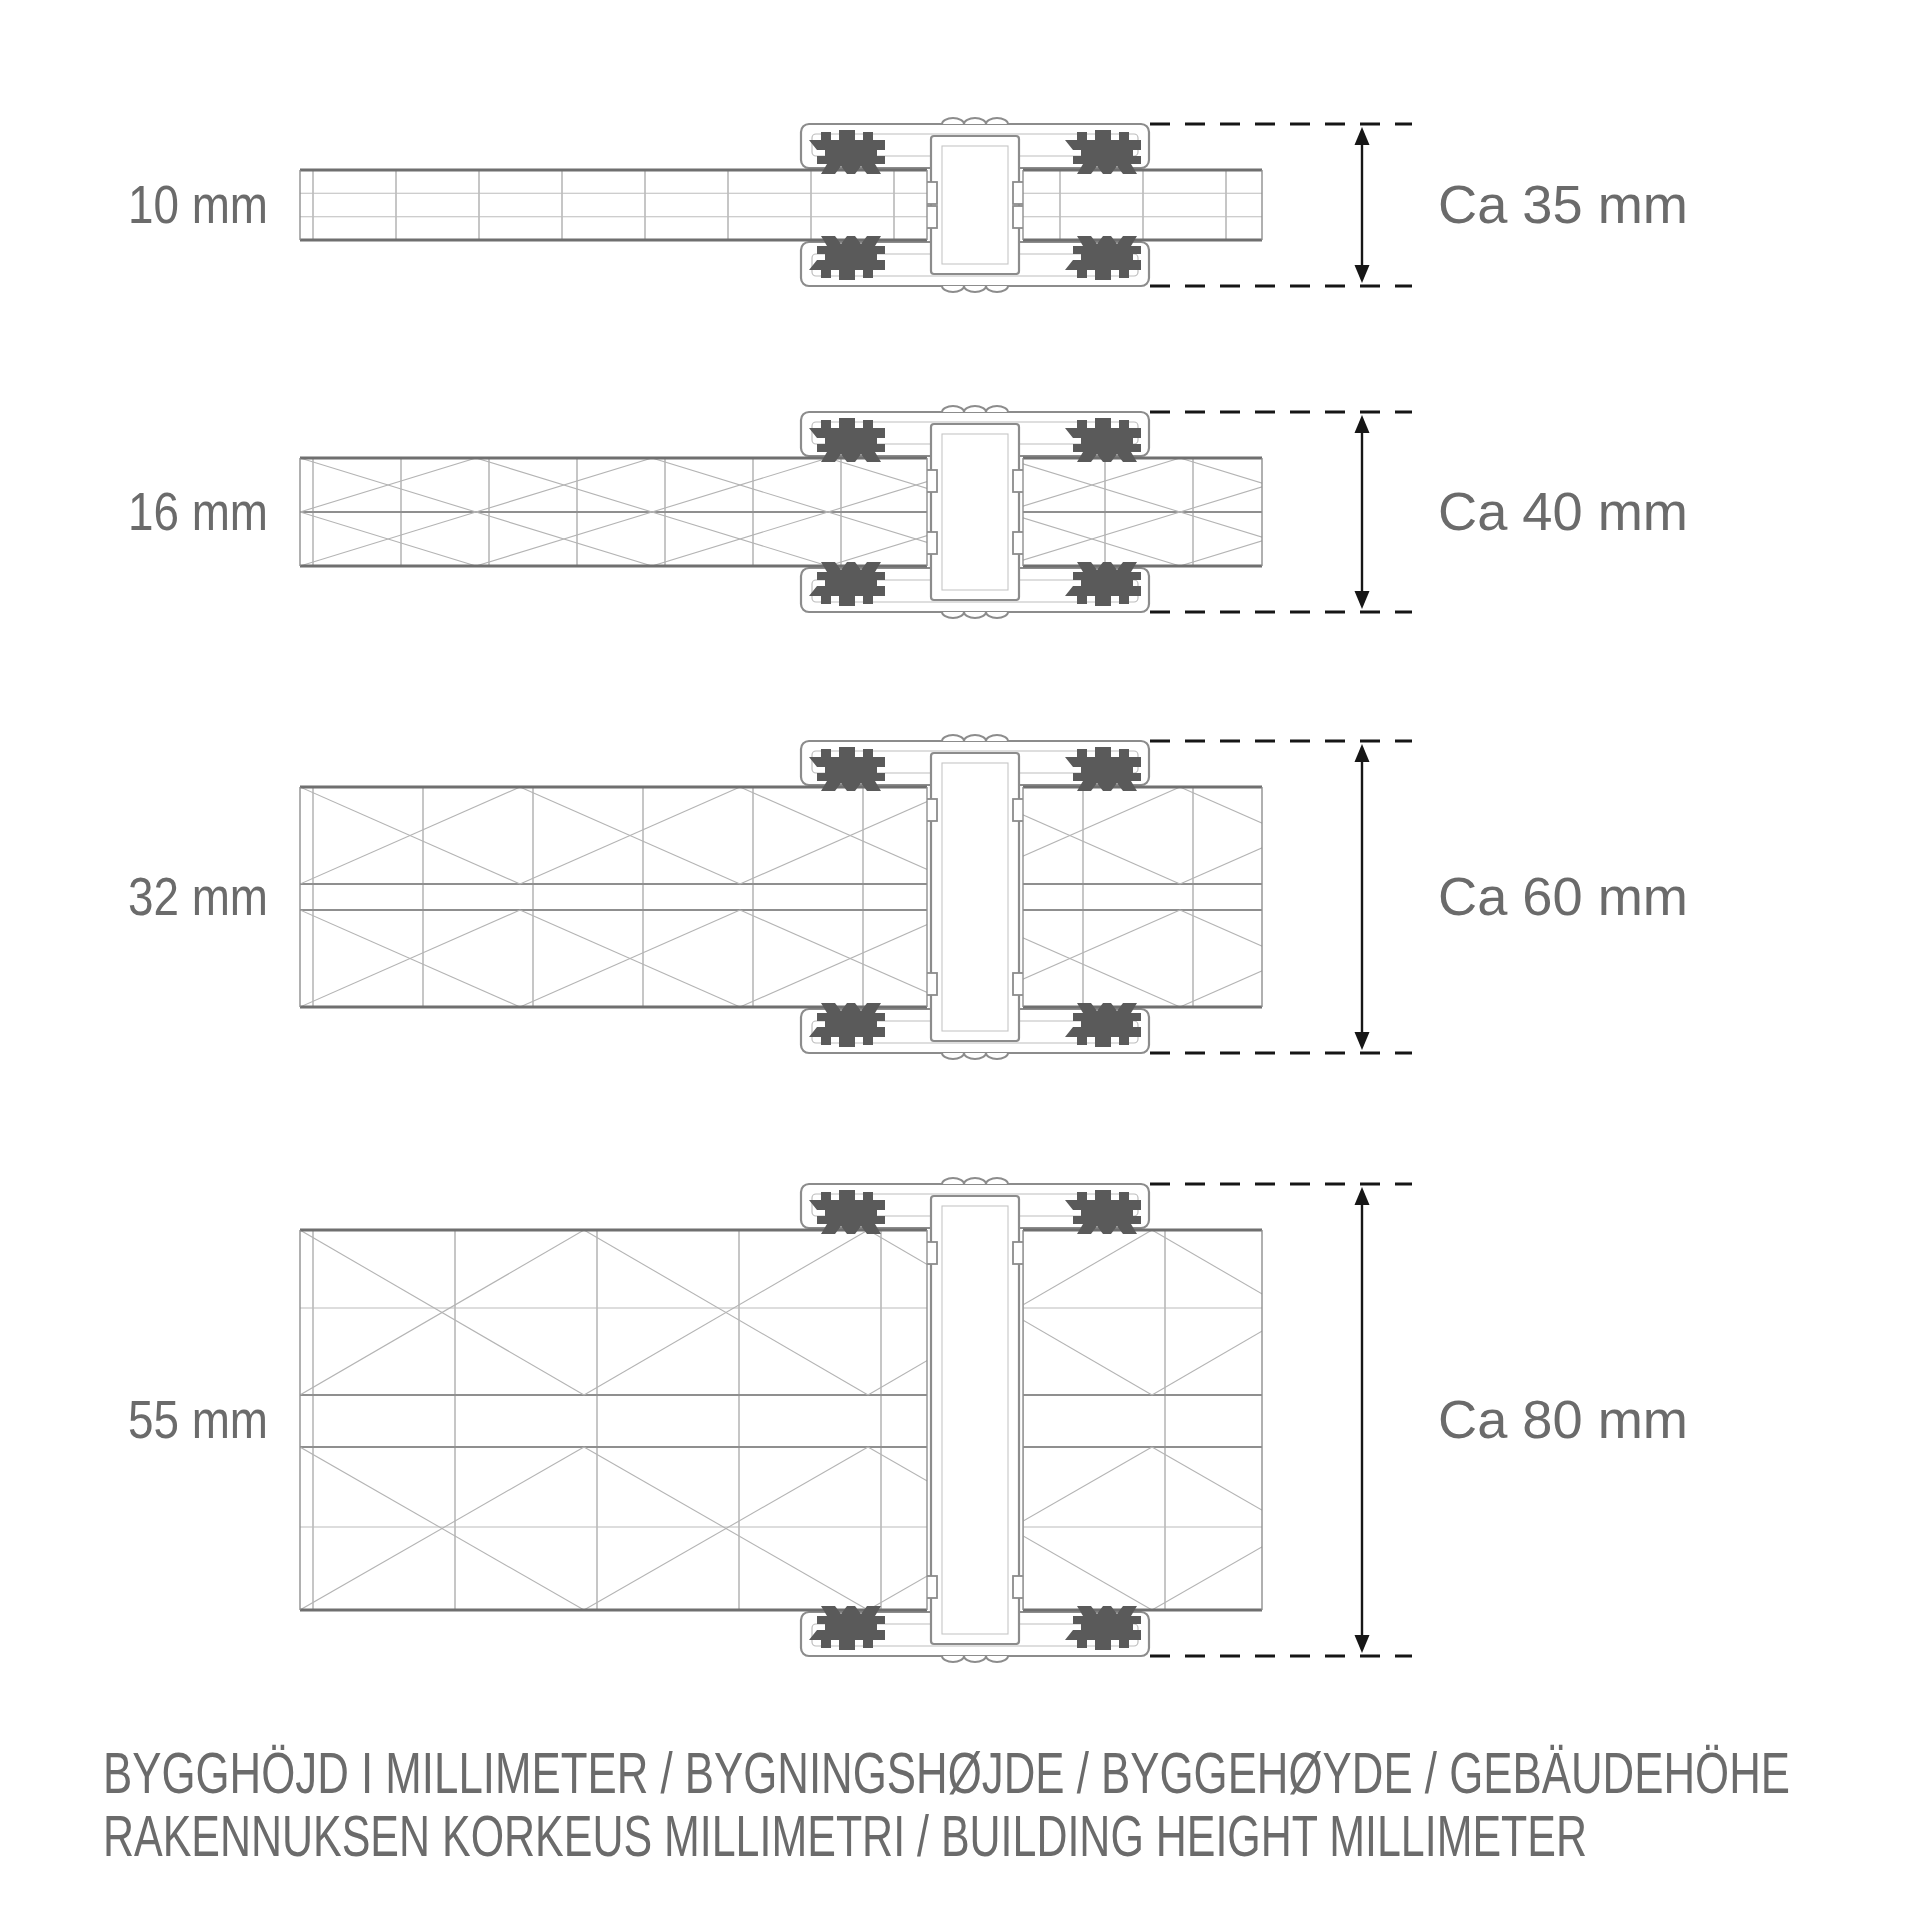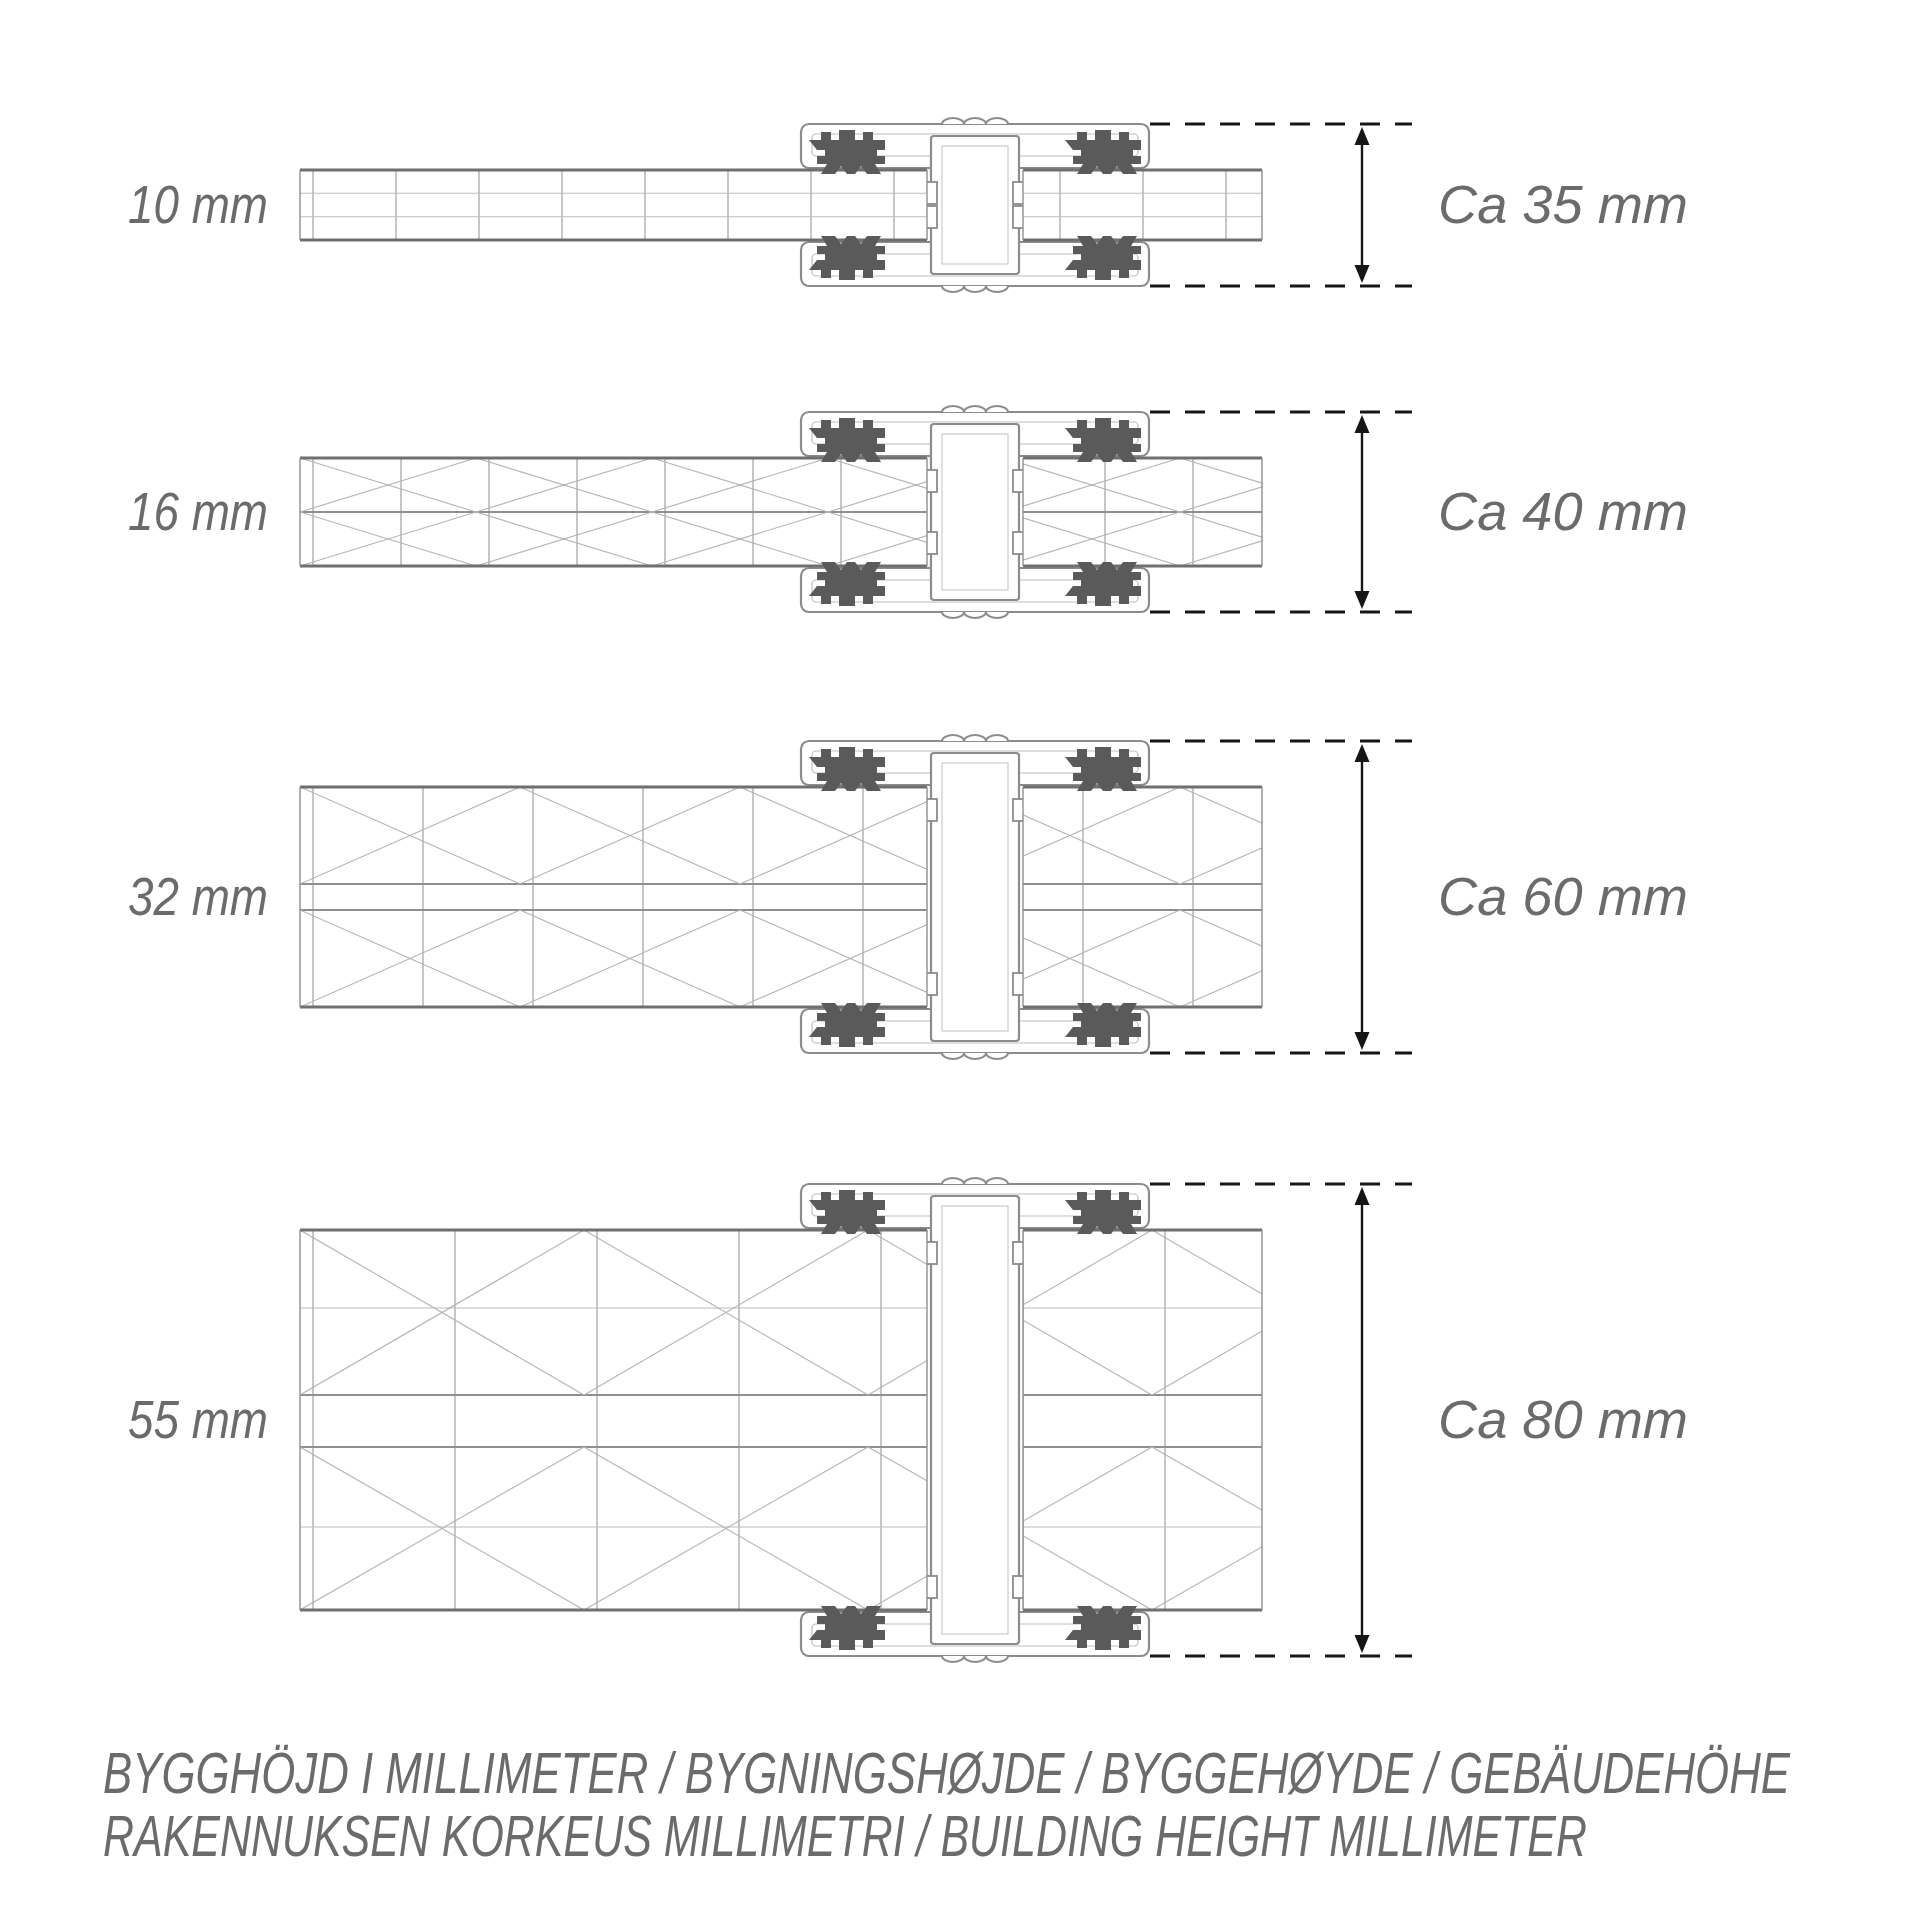--- a/index.html
+++ b/index.html
@@ -1,17 +1,17 @@
 <!DOCTYPE html>
 <html style="--text-color: #6b6b6b; --bg: #ffffff;"><head>
 <meta charset="utf-8">
 <style>
   html,body{margin:0;padding:0;background:#ffffff;}
   .stage{width:1920px;height:1920px;position:relative;background:var(--bg,#fff);
-         font-family:"Liberation Sans", sans-serif;font-style:italic;}
+         font-family:"Liberation Sans", sans-serif;}
   svg{display:block;}
   text{fill:var(--text-color,#6b6b6b);font-family:"Liberation Sans",sans-serif;}
   .lbl{font-size:54px;}
   .ft{font-size:58px;}
 </style>
 </head>
 <body>
 
 <div class="stage">
 <svg id="scene" viewBox="0 0 1920 1920" width="1920" height="1920">

